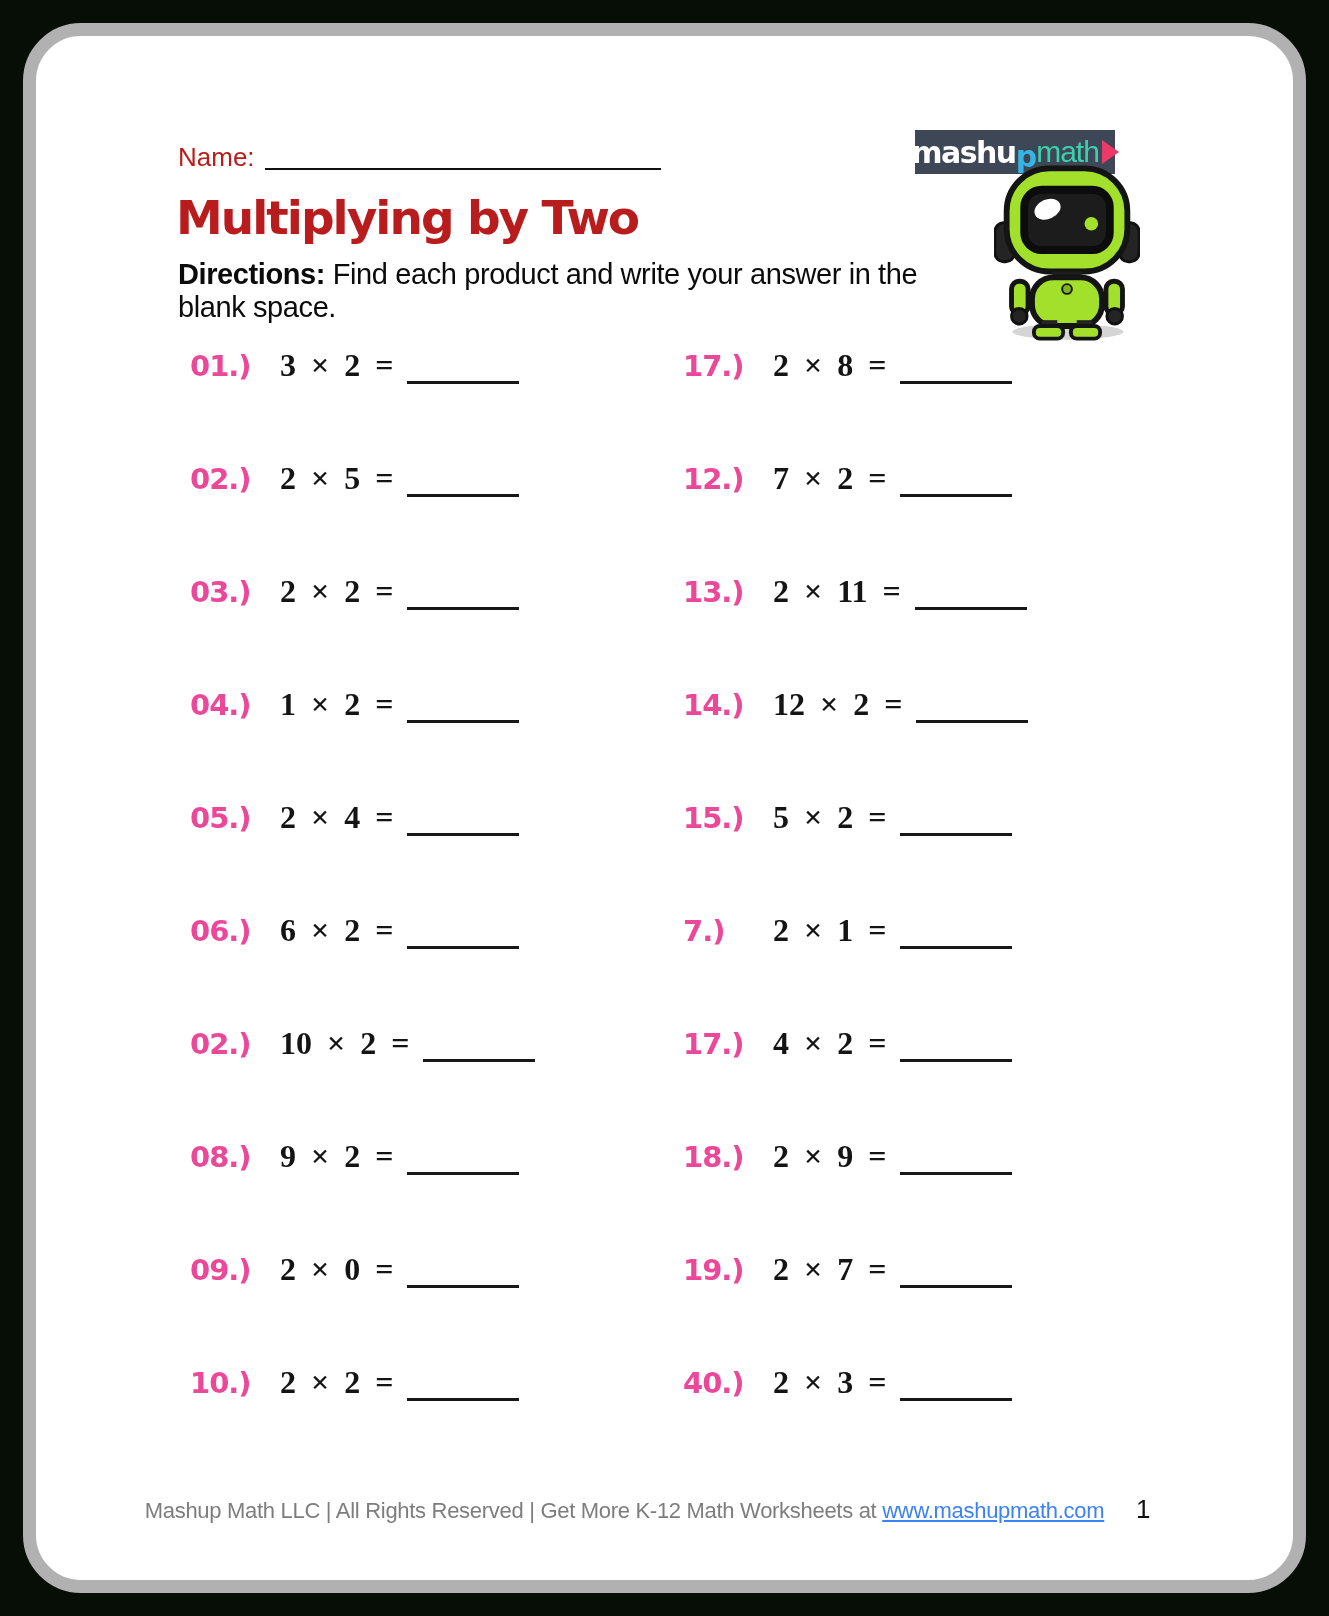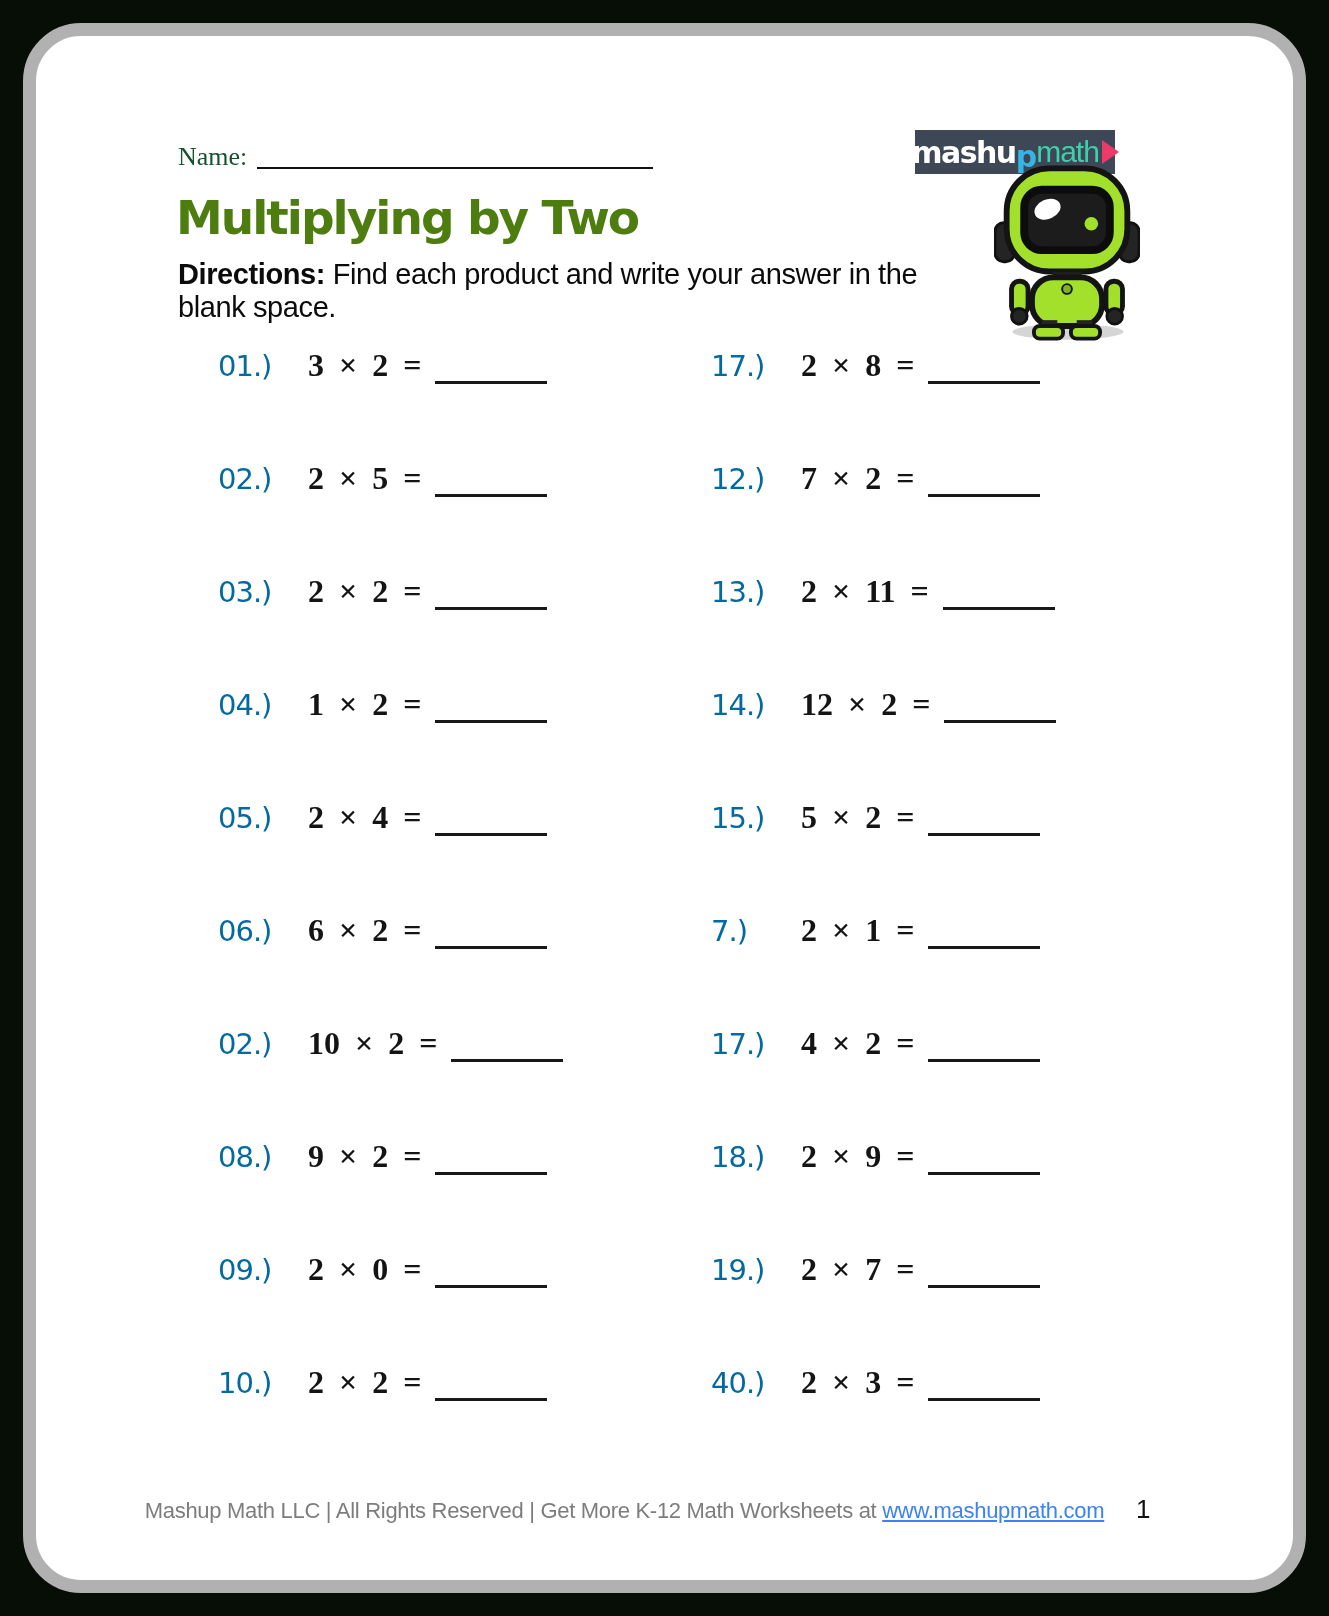--- a/index.html
+++ b/index.html
@@ -13,32 +13,32 @@
   .page {
     position:absolute; left:23px; top:23px;
     width:1283px; height:1570px;
     background:#ffffff;
     border:13px solid #b1b1b1;
     border-radius:58px;
   }
   
   .name-row {
     position:absolute; left:142px; top:106px;
-    font-size:26px; color:#14532d;font-family:Liberation Serif, serif;
+    font-size:26px; color:#b91c1c;
   }
   .name-line {
     display:inline-block; width:396px;
     border-bottom:2px solid #111;
     margin-left:10px; vertical-align:-4px;
   }
   .title {
     position:absolute; left:140px; top:154px;
     font-family:"DejaVu Sans", sans-serif;
     font-weight:bold; font-size:47px; letter-spacing:-2px;
-    color:#4d7c0f;
+    color:#b91c1c;
   }
   .directions {
     position:absolute; left:142px; top:222px;
     font-size:29px; letter-spacing:-0.4px; color:#0b0b0b;
     width:800px;
   }
   .directions b { letter-spacing:-0.4px; }
   
   .logo {
     position:absolute; left:879px; top:94px;
@@ -67,23 +67,22 @@
   }
   
   .robot { position:absolute; left:958px; top:126px; }
   
   .problem {
     position:absolute; white-space:nowrap;
   }
   .pnum {
     display:inline-block; width:90px;
     font-family:"DejaVu Sans", sans-serif;
-    font-weight:normal; font-size:29px; letter-spacing:-1px;
-    color:#0369a1;
-    margin-left:28px;
+    font-weight:bold; font-size:29px; letter-spacing:-1px;
+    color:#ec4899;
   }
   .pexpr {
     font-family:"Liberation Serif", serif;
     font-weight:700; font-size:32px; color:#141414;
     word-spacing:7px;
   }
   .blank {
     display:inline-block; width:112px;
     border-bottom:3px solid #181818;
     margin-left:14px; vertical-align:-8px;

